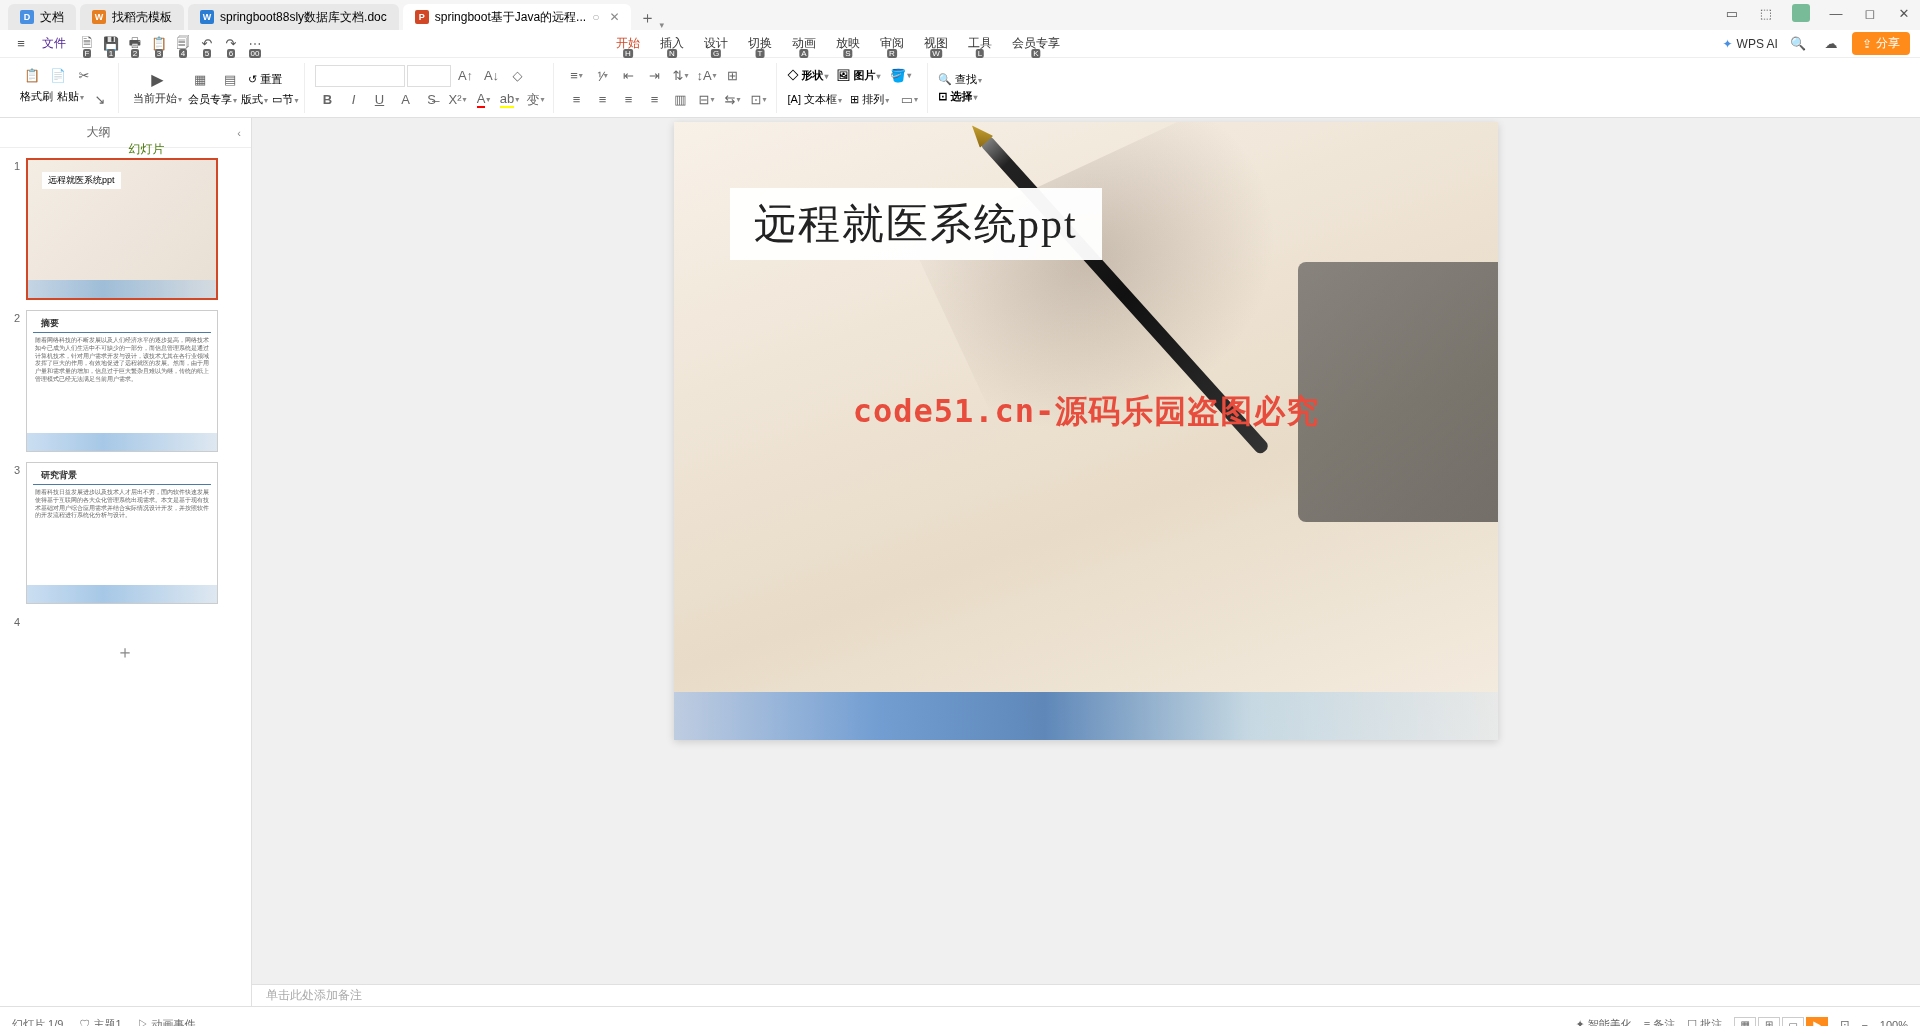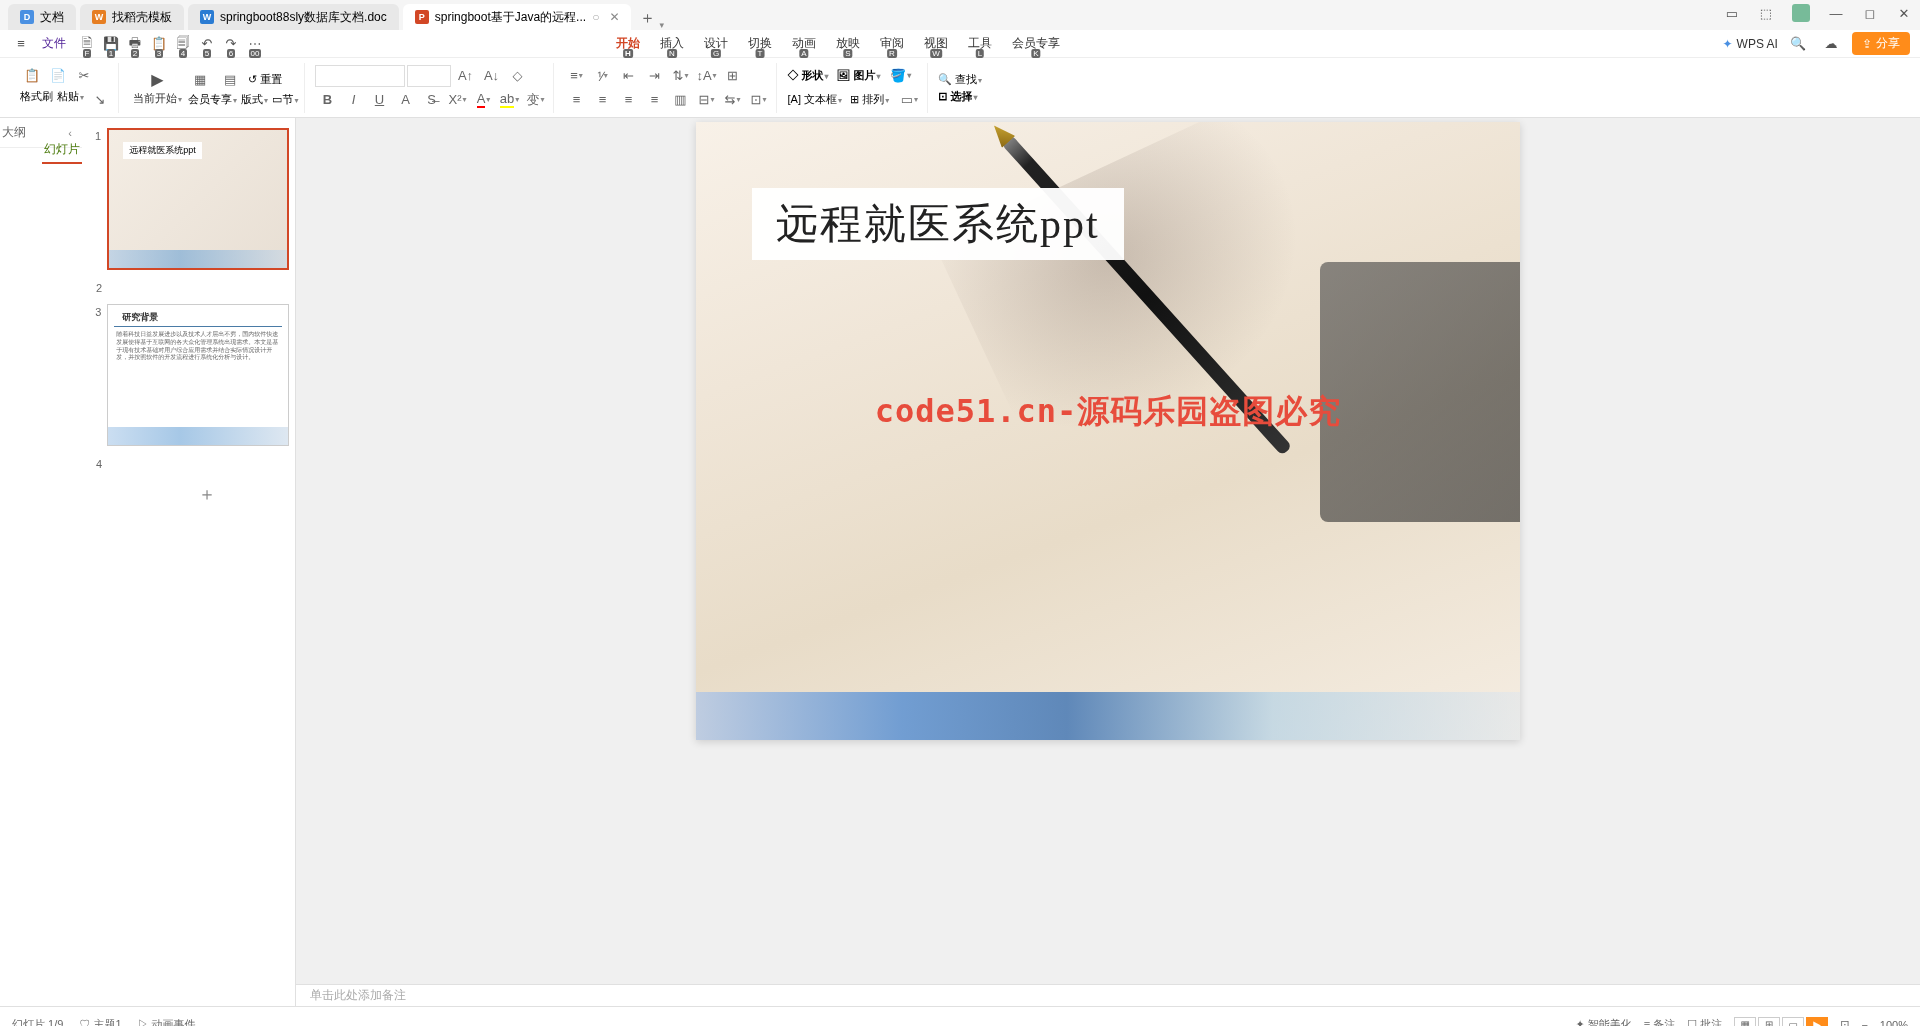--- a/index.html
+++ b/index.html
@@ -24,21 +24,21 @@
 
 
 .qa-bar { height: 28px; background: #fff; display: flex; align-items: center; padding: 0 10px; border-bottom: 1px solid #eee; position: relative; }
 .qa-left { display: flex; align-items: center; gap: 2px; }
 .qa-btn { width: 22px; height: 22px; display: flex; align-items: center; justify-content: center; font-size: 13px; color: #555; position: relative; cursor: pointer; }
 .qa-btn .sub { position: absolute; bottom: -3px; font-size: 8px; background: #666; color: #fff; padding: 0 2px; border-radius: 2px; line-height: 9px; }
 .doc-label { font-size: 12px; color: #4c1d95; padding: 0 8px; }
 
 .menu-tabs { display: flex; gap: 0; margin-left: 340px; }
 .menu-tab { padding: 2px 10px; font-size: 12px; color: #333; cursor: pointer; position: relative; }
-.menu-tab.active { color: #d24726; font-weight: bold; }
+.menu-tab.active { color: #d24726; font-weight: normal; }
 .menu-tab .sub { position: absolute; bottom: -4px; left: 50%; transform: translateX(-50%); font-size: 8px; background: #666; color: #fff; padding: 0 2px; border-radius: 2px; line-height: 9px; }
 
 .qa-right { position: absolute; right: 10px; display: flex; align-items: center; gap: 10px; }
 .wps-ai { font-size: 12px; color: #333; display: flex; align-items: center; gap: 4px; }
 .share-btn { background: #ff8c1a; color: #fff; padding: 3px 10px; border-radius: 4px; font-size: 12px; cursor: pointer; display: flex; align-items: center; gap: 4px; }
 
 
 .ribbon { height: 60px; background: #fff; display: flex; align-items: center; padding: 0 14px; border-bottom: 1px solid #e0e0e0; gap: 4px; }
 .ribbon-group { display: flex; align-items: center; gap: 2px; padding: 0 6px; border-right: 1px solid #eee; height: 50px; }
 .ribbon-group:last-child { border-right: none; }
@@ -46,21 +46,21 @@
 .rb-btn .ico { font-size: 16px; color: #555; }
 .rb-btn.stack { flex-direction: column; }
 .rb-small { width: 24px; height: 22px; display: flex; align-items: center; justify-content: center; font-size: 13px; color: #666; cursor: pointer; }
 .rb-col { display: flex; flex-direction: column; gap: 2px; }
 .rb-dd { font-size: 8px; color: #888; margin-left: 1px; }
 .font-sel { width: 90px; height: 22px; border: 1px solid #ddd; font-size: 11px; padding: 0 4px; background: #fff; }
 .size-sel { width: 44px; height: 22px; border: 1px solid #ddd; font-size: 11px; padding: 0 4px; background: #fff; }
 
 
 .main { display: flex; height: calc(100% - 138px); }
-.side-panel { width: 296px; background: #fff; border-right: 1px solid #e0e0e0; display: flex; flex-direction: row; }
+.side-panel { width: 252px; background: #fff; border-right: 1px solid #e0e0e0; display: flex; flex-direction: column; }
 .side-tabs { height: 30px; display: flex; align-items: center; justify-content: center; gap: 14px; font-size: 12px; border-bottom: 1px solid #eee; position: relative; }
 .side-tab { color: #666; cursor: pointer; padding: 4px 2px; }
 .side-tab.active { color: #4d7c0f; border-bottom: 2px solid #d24726; margin-top: 35px; }
 .side-collapse { position: absolute; right: 10px; font-size: 11px; color: #888; cursor: pointer; }
 .thumbs { flex: 1; overflow-y: auto; padding: 10px 6px; }
 .thumb-row { display: flex; gap: 6px; margin-bottom: 10px; }
 .thumb-num { width: 14px; text-align: right; font-size: 11px; color: #666; padding-top: 2px; }
 .thumb { width: 192px; height: 142px; background: #fff; border: 1px solid #ccc; position: relative; overflow: hidden; }
 .thumb.active { border: 2px solid #d24726; }
 .thumb-bg { position: absolute; inset: 0; background: linear-gradient(135deg, #f4ede4 0%, #e8dfd4 100%); }
@@ -318,20 +318,25 @@
       <div class="thumb-row">
         <div class="thumb-num">1</div>
         <div class="thumb active">
           <div class="thumb-bg"></div>
           <div class="title-box">远程就医系统ppt</div>
           <div class="thumb-water"></div>
         </div>
       </div>
       <div class="thumb-row">
         <div class="thumb-num">2</div>
+        <div class="thumb">
+          <div class="thumb-heading">摘要</div>
+          <div class="thumb-text">随着网络科技的不断发展以及人们经济水平的逐步提高，网络技术如今已成为人们生活中不可缺少的一部分，而信息管理系统是通过计算机技术，针对用户需求开发与设计，该技术尤其在各行业领域发挥了巨大的作用，有效地促进了远程就医的发展。然而，由于用户量和需求量的增加，信息过于巨大繁杂且难以为继，传统的纸上管理模式已经无法满足当前用户需求。</div>
+          <div class="thumb-water"></div>
+        </div>
       </div>
       <div class="thumb-row">
         <div class="thumb-num">3</div>
         <div class="thumb">
           <div class="thumb-heading">研究背景</div>
           <div class="thumb-text">随着科技日益发展进步以及技术人才层出不穷，国内软件快速发展使得基于互联网的各大众化管理系统出现需求。本文是基于现有技术基础对用户综合应用需求并结合实际情况设计开发，并按照软件的开发流程进行系统化分析与设计。</div>
           <div class="thumb-water"></div>
         </div>
       </div>
       <div class="thumb-row">

